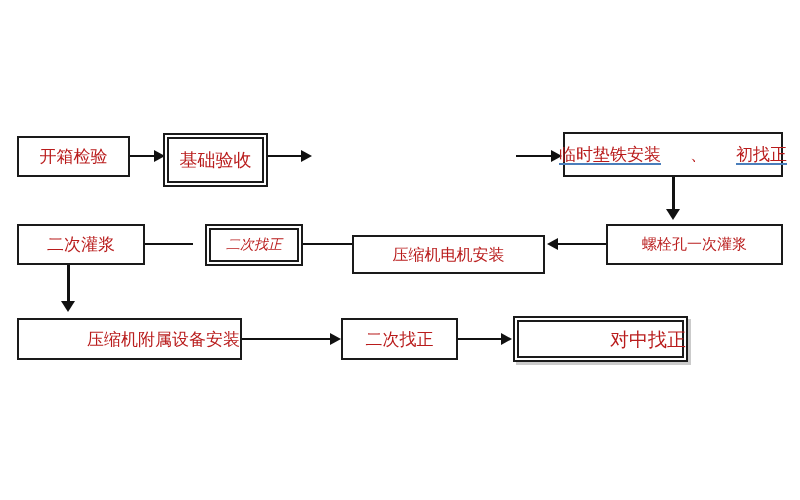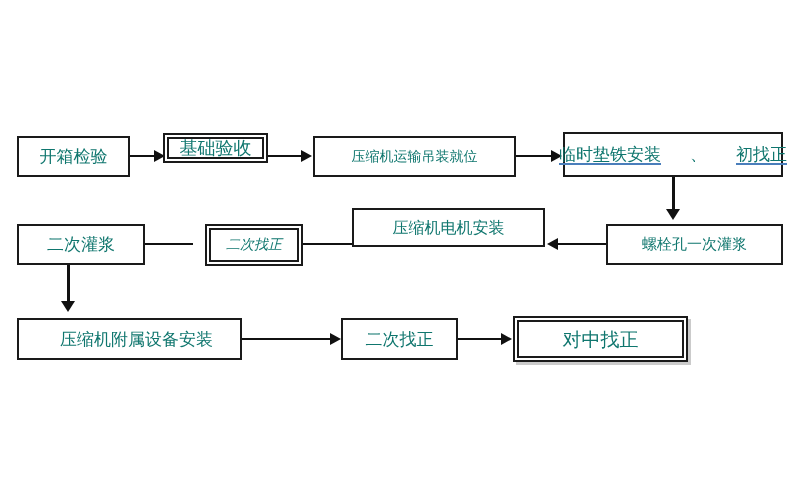--- a/index.html
+++ b/index.html
@@ -22,26 +22,26 @@
 
   
   .node {
     position: absolute;
     box-sizing: border-box;
     background: #ffffff;
     border: 2px solid #1a1a1a;
     display: flex;
     align-items: center;
     justify-content: center;
-    color: #0f766e;
+    color: #b91c1c;
     line-height: 1.1;
     white-space: nowrap;
   }
   .node.left {
-    justify-content: center;
+    justify-content: flex-end;
     padding-left: 14px;
   }
   
   .node.dbl {
     border: 2px solid #1a1a1a;
     box-shadow: inset 0 0 0 2px #ffffff, inset 0 0 0 4px #1a1a1a;
   }
   
   .node.dbl.shadow {
     box-shadow: inset 0 0 0 2px #ffffff, inset 0 0 0 4px #1a1a1a,
@@ -92,51 +92,48 @@
 
 <div id="canvas">
 
   <div class="node" style="left:17px; top:136px; width:113px; height:41px; font-size:17px;">
     <span class="label">开箱检验</span>
   </div>
 
   <div class="ln h" style="left:130px; top:155px; width:26px;"></div>
   <div class="arrow right" style="left:154px; top:150px;"></div>
 
-  <div class="node dbl" style="left:163px; top:133px; width:105px; height:30px; font-size:18px;align-items:center;">
+  <div class="node dbl" style="left:163px; top:133px; width:105px; height:54px; font-size:18px;align-items:center;">
     <span class="label">基础验收</span>
   </div>
 
   <div class="ln h" style="left:268px; top:155px; width:38px;"></div>
   <div class="arrow right" style="left:301px; top:150px;"></div>
 
-  <div class="node" style="left:313px; top:136px; width:203px; height:41px; font-size:14px;">
-    <span class="label">压缩机运输吊装就位</span>
-  </div>
 
   <div class="ln h" style="left:516px; top:155px; width:40px;"></div>
   <div class="arrow right" style="left:551px; top:150px;"></div>
 
   <div class="node" style="left:563px; top:132px; width:220px; height:45px; font-size:17px;gap:28px;">
     <span class="label ul">临时垫铁安装</span>
       <span class="sep">、</span>
       <span class="label ul">初找正</span>
   </div>
 
   <div class="ln v" style="left:672px; top:177px; width:3px; height:36px;"></div>
   <div class="arrow down" style="left:666px; top:209px;"></div>
 
   <div class="node" style="left:606px; top:224px; width:177px; height:41px; font-size:15px;">
     <span class="label">螺栓孔一次灌浆</span>
   </div>
 
   <div class="ln h" style="left:558px; top:243px; width:48px;"></div>
   <div class="arrow left" style="left:547px; top:238px;"></div>
 
-  <div class="node" style="left:352px; top:208px; width:193px; height:39px; font-size:16px;">
+  <div class="node" style="left:352px; top:235px; width:193px; height:39px; font-size:16px;">
     <span class="label">压缩机电机安装</span>
   </div>
 
   <div class="ln h" style="left:290px; top:243px; width:62px;"></div>
   <div class="arrow left" style="left:279px; top:238px;"></div>
 
   <div class="node dbl" style="left:205px; top:224px; width:98px; height:42px; font-size:14px;font-style:italic;">
     <span class="label">二次找正</span>
   </div>
 
@@ -157,17 +154,17 @@
   <div class="ln h" style="left:242px; top:338px; width:92px;"></div>
   <div class="arrow right" style="left:330px; top:333px;"></div>
 
   <div class="node" style="left:341px; top:318px; width:117px; height:42px; font-size:17px;">
     <span class="label">二次找正</span>
   </div>
 
   <div class="ln h" style="left:458px; top:338px; width:47px;"></div>
   <div class="arrow right" style="left:501px; top:333px;"></div>
 
-  <div class="node dbl shadow" style="left:513px; top:316px; width:175px; height:46px; font-size:19px;">
+  <div class="node dbl shadow" style="left:513px; top:316px; width:175px; height:46px; font-size:19px;justify-content:flex-end;">
     <span class="label">对中找正</span>
   </div>
 
 </div>
 
 </body></html>

